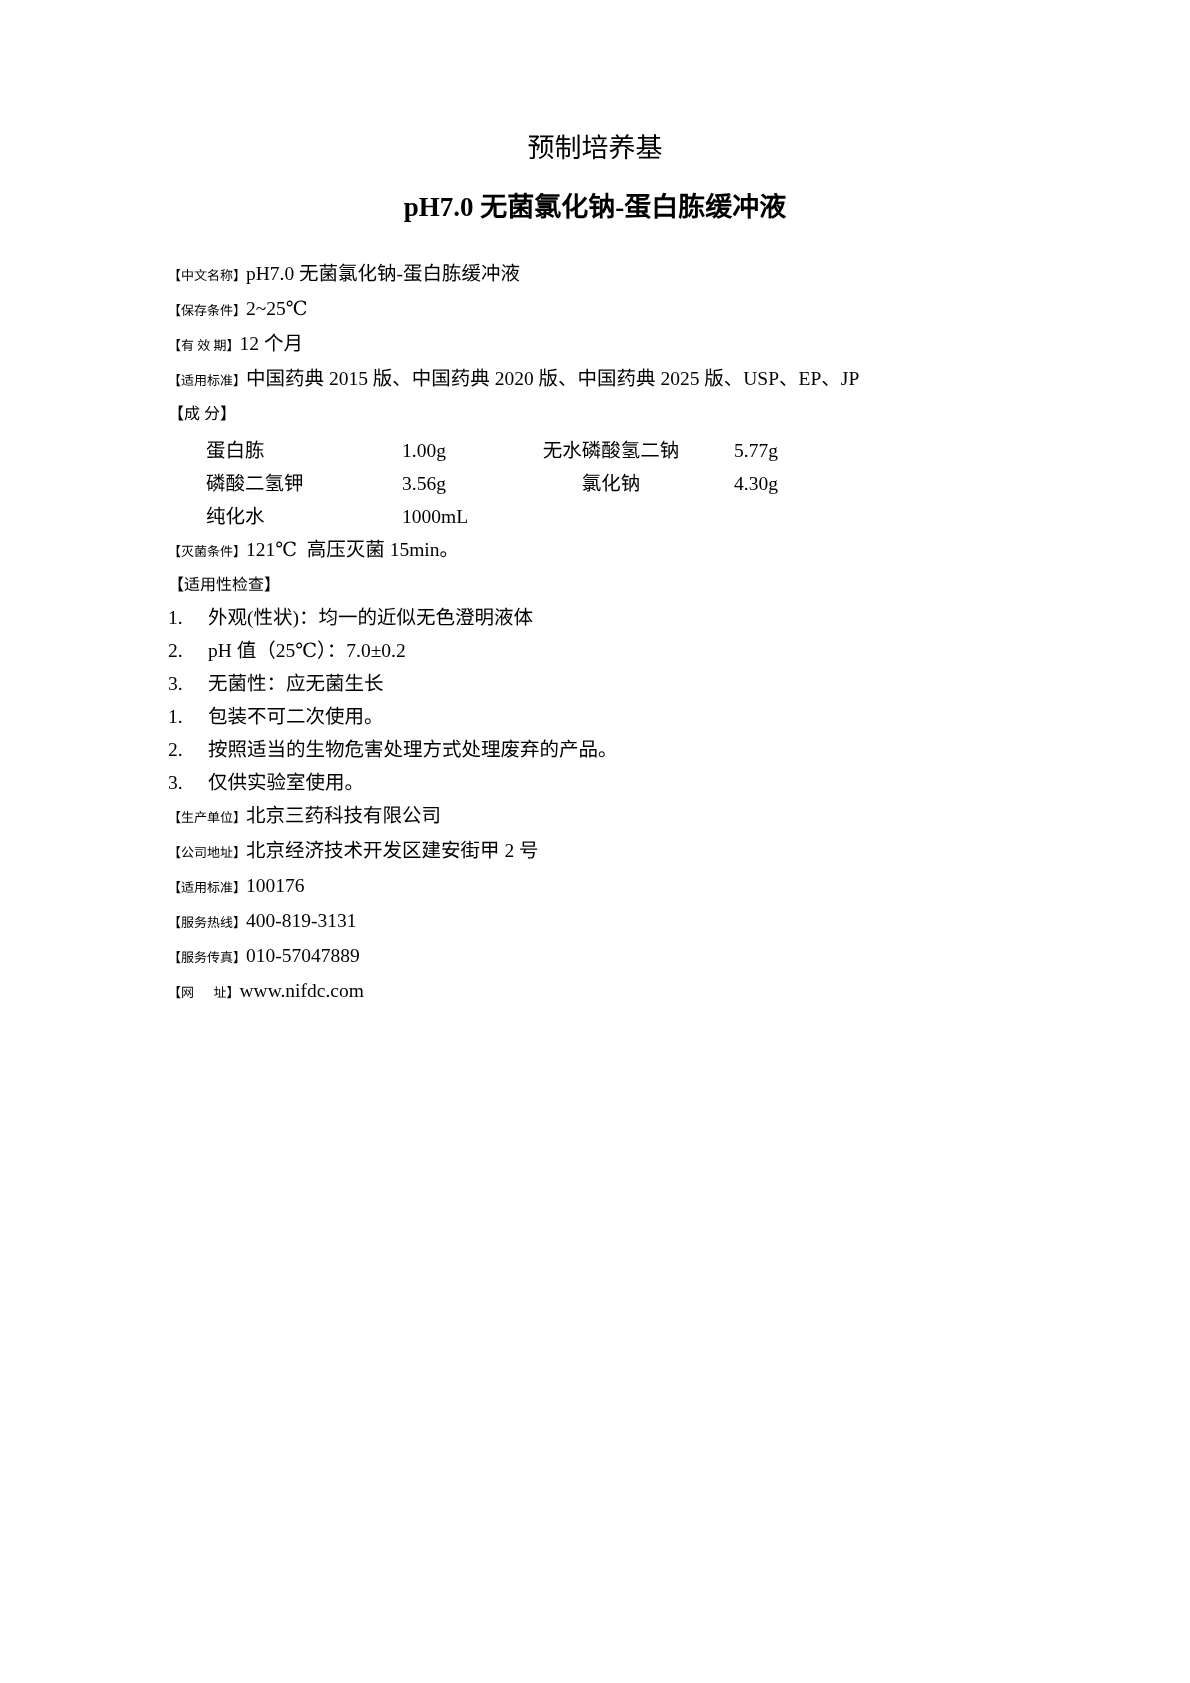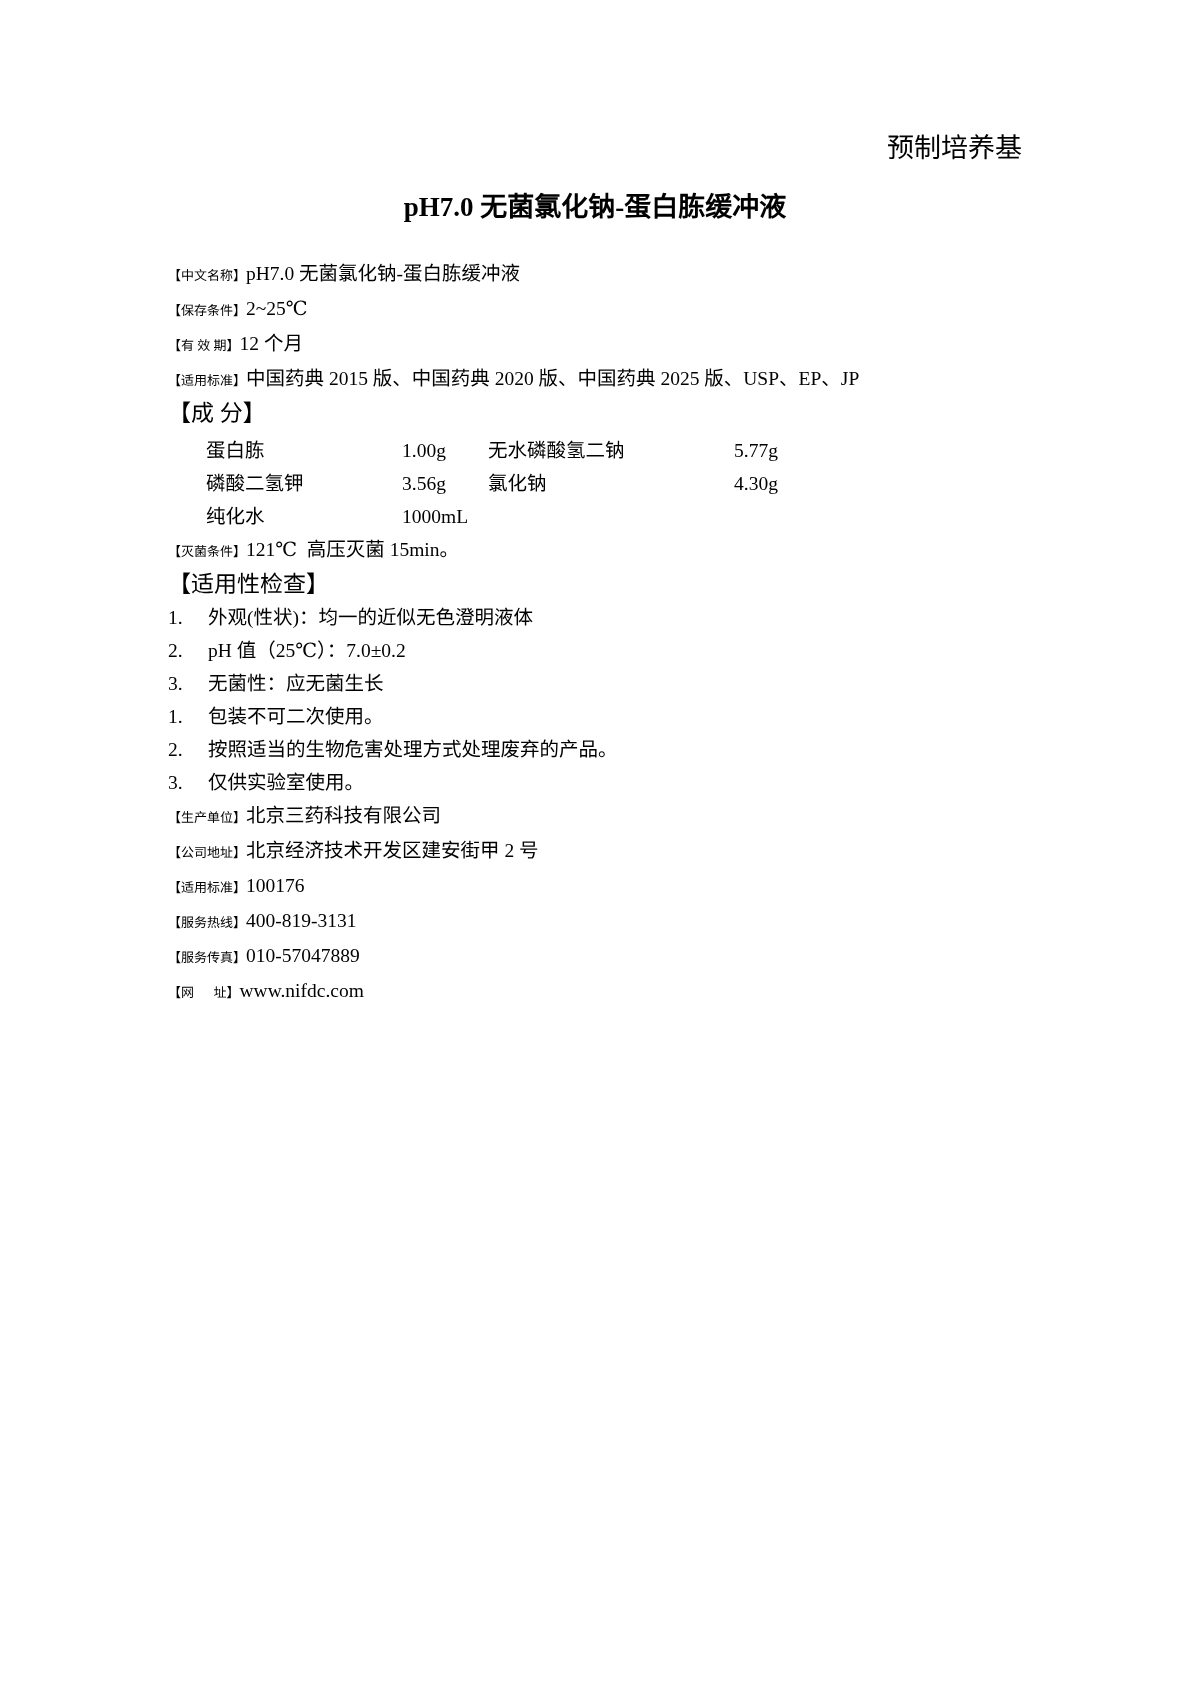--- a/index.html
+++ b/index.html
@@ -15,21 +15,21 @@
     position: relative;
     width: 1190px;
     height: 1683px;
     margin: 0 auto;
     background: #ffffff;
     box-sizing: border-box;
     padding: 128px 168px 0 168px;
     overflow: hidden;
   }
   .title-1 {
-    text-align: right;
+    text-align: center;
     font-size: 27px;
     line-height: 1.5;
     margin: 0 0 18px 0;
     font-weight: 400;
   }
   .title-2 {
     text-align: center;
     font-size: 27px;
     line-height: 1.5;
     font-weight: bold;
@@ -53,21 +53,21 @@
   }
   .comp-table td {
     font-size: 19.5px;
     line-height: 33px;
     padding: 0;
     vertical-align: top;
     white-space: nowrap;
   }
   .c-name1 { width: 196px; padding-left: 38px !important; }
   .c-amt1  { width: 86px; }
-  .c-name2 { width: 246px; }
+  .c-name2 { width: 246px; text-align: center; }
   .c-amt2  { width: 120px; }
   .note-line {
     font-size: 19.5px;
     line-height: 33px;
     padding-left: 38px;
     margin: 0;
   }
   .num-line {
     font-size: 19.5px;
     line-height: 33px;
@@ -75,21 +75,21 @@
     display: flex;
   }
   .num-line .num {
     width: 40px;
     flex: 0 0 40px;
   }
   .num-line .txt {
     flex: 1 1 auto;
   }
   .section-head {
-    font-size: 23px;
+    font-size: 16px;
     line-height: 33px;
     margin: 0;
   }
   .blk {
     margin-bottom: 0;
   }
 </style>
 </head>
 <body>
 

